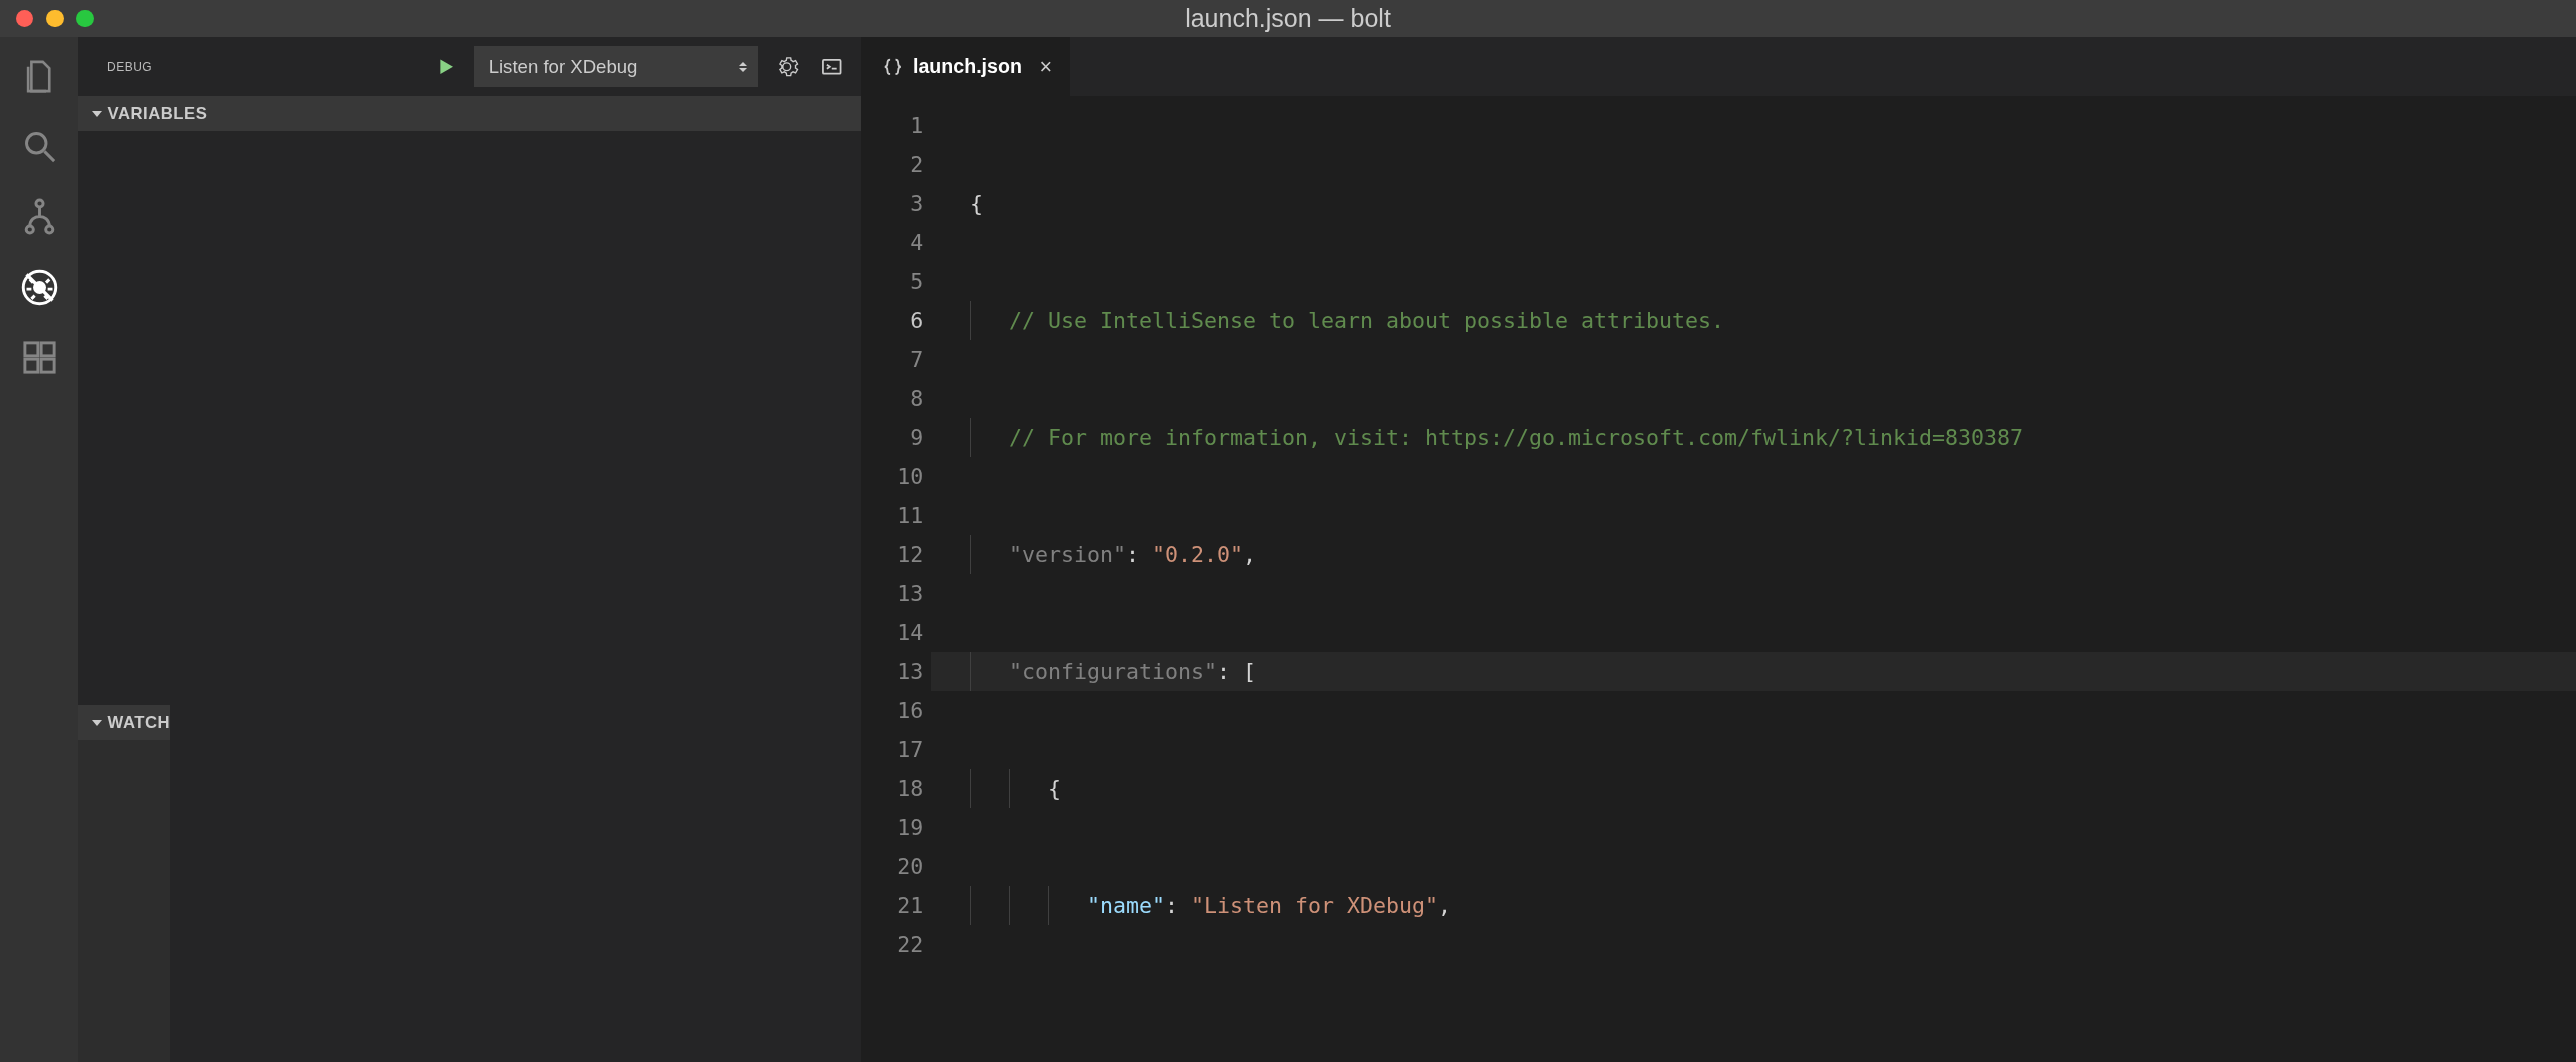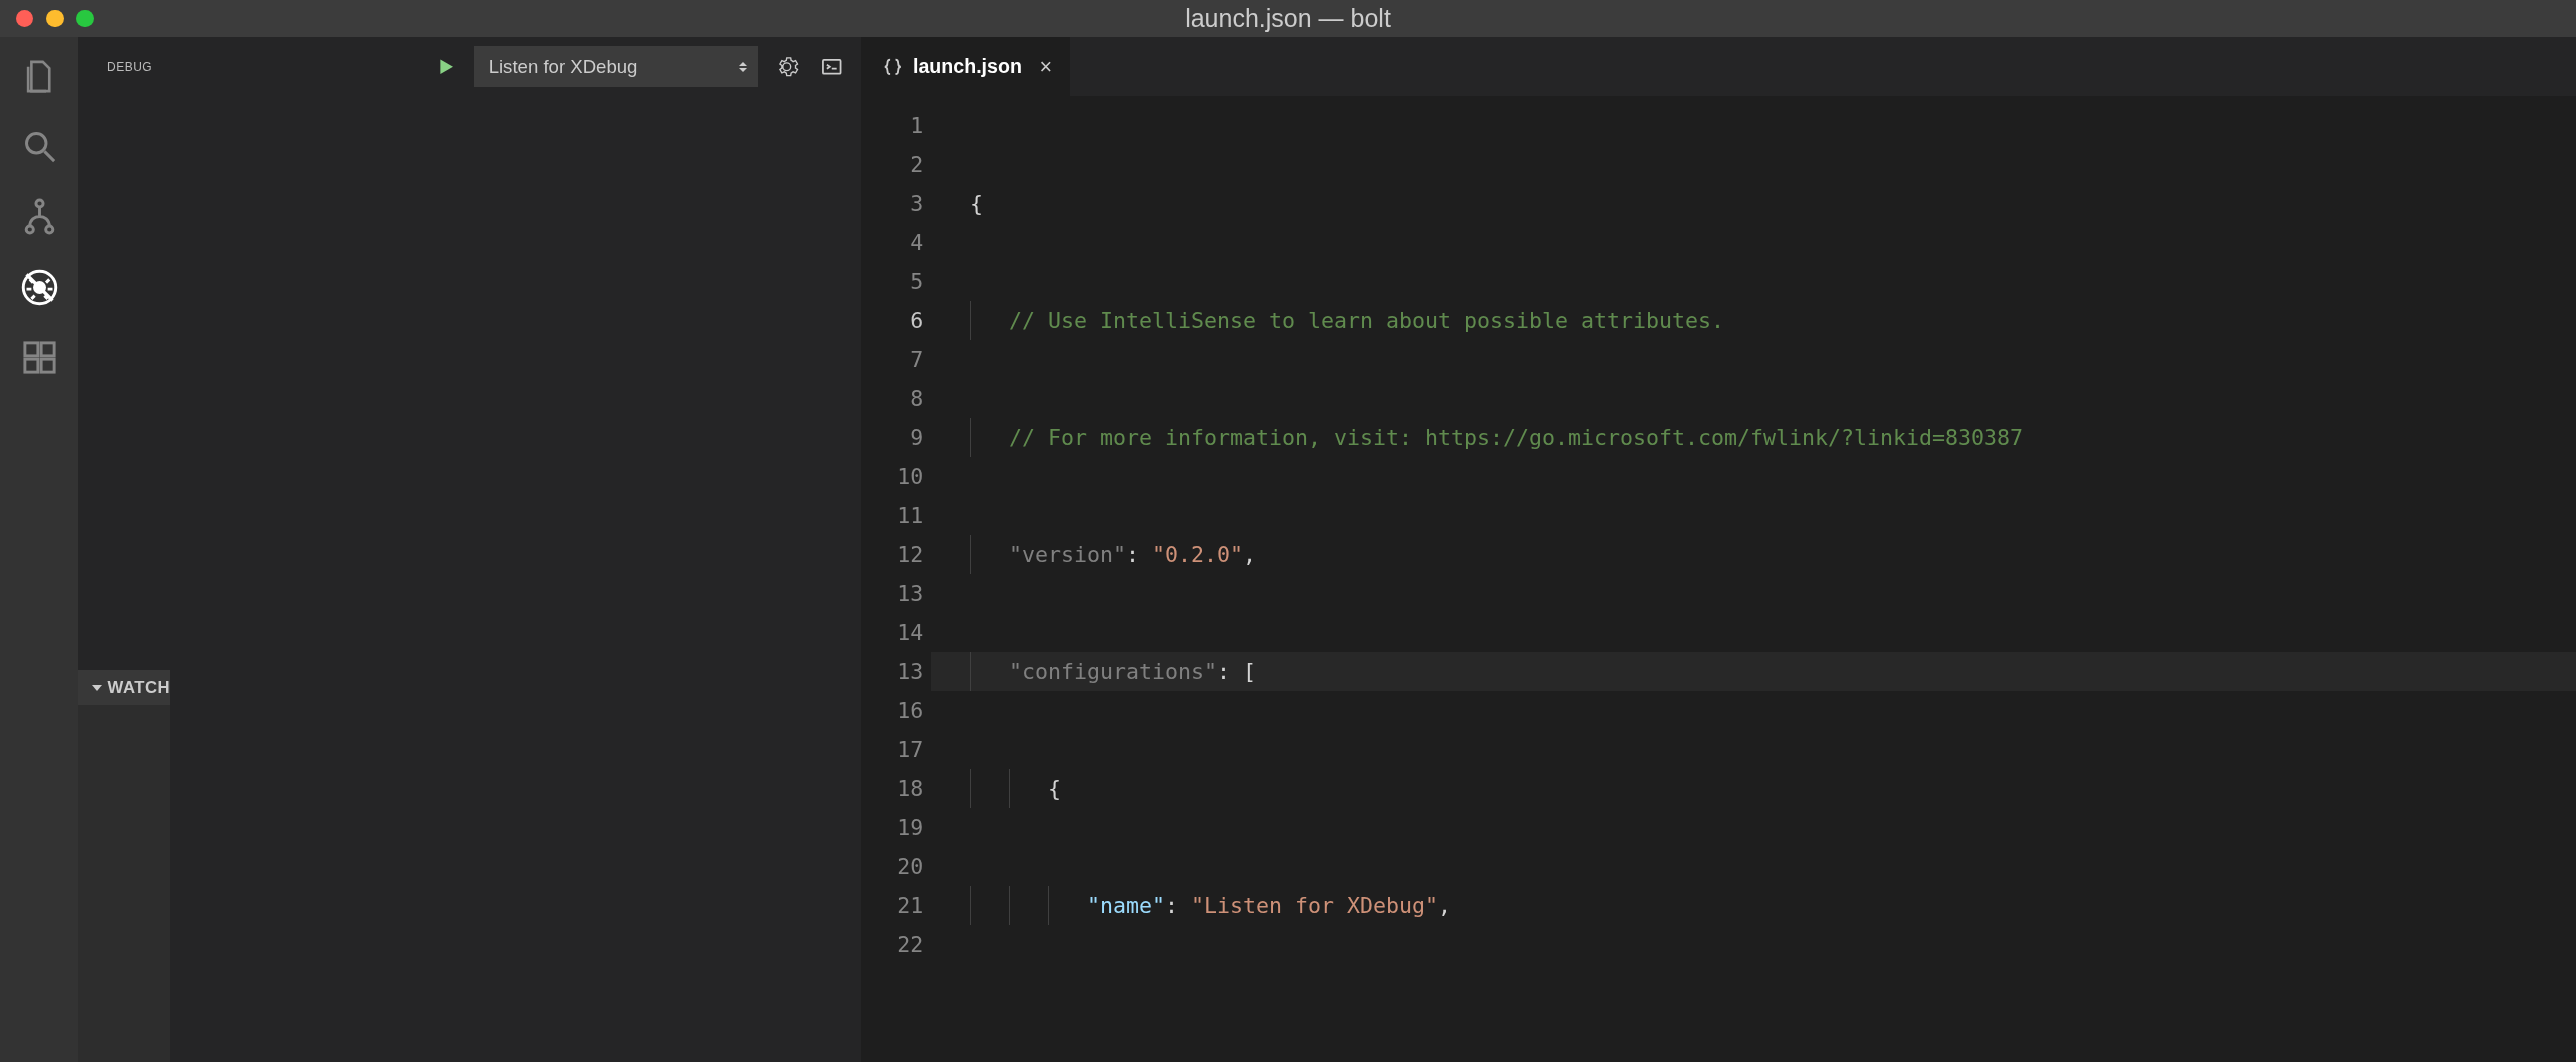--- a/index.html
+++ b/index.html
@@ -312,20 +312,24 @@
         </div>
         <div class="console-btn">
           <svg viewBox="0 0 24 24" fill="none" stroke="currentColor" stroke-width="1.8">
               <rect x="3" y="5" width="18" height="14" rx="1"></rect>
               <path d="M7 10l3 2-3 2M12 14h5"></path>
             </svg>
         </div>
       </div>
 
       <div class="panel-section">
+        <div class="panel-header">
+          <span class="panel-chevron"></span>
+          <span>VARIABLES</span>
+        </div>
         <div class="panel-body-variables"></div>
       </div>
 
       <div class="panel-section" style="display:flex; flex-direction:row; flex:1;">
         <div class="panel-header">
           <span class="panel-chevron"></span>
           <span>WATCH</span>
         </div>
         <div class="panel-body-watch"></div>
       </div>

